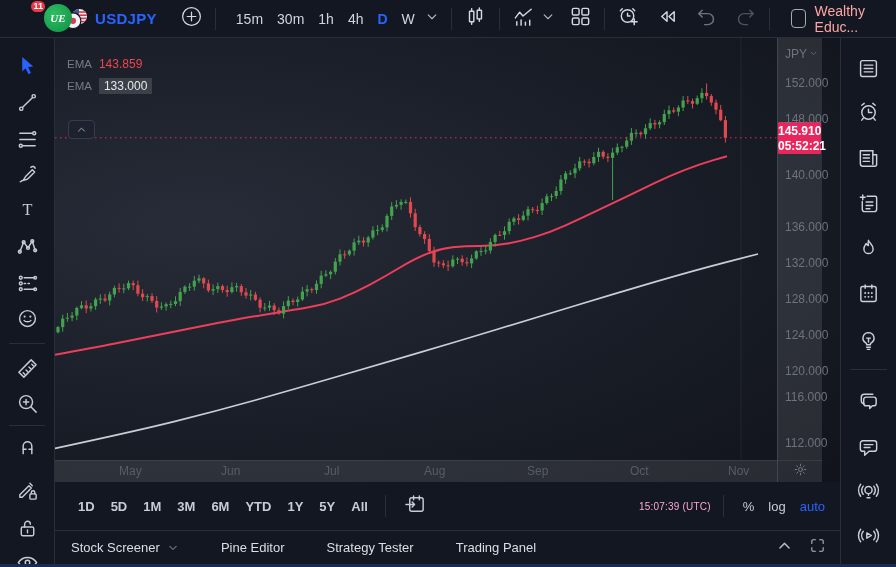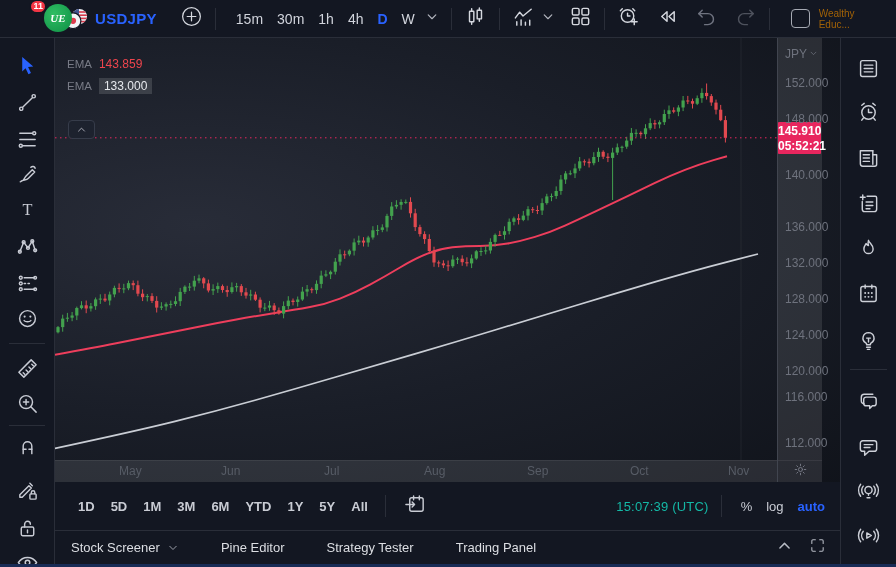--- a/index.html
+++ b/index.html
@@ -24,21 +24,21 @@
   .tb-btn svg{ width:23px; height:23px; }
   .tb-btn.small svg{ width:14px; height:14px; }
   .plus-btn{ margin-left:20px; color:#d5d8df; }
   .sep{ width:1px; height:22px; background:#2a2e39; margin:0 9px; flex:none; }
   .tf-group{ display:flex; align-items:center; margin-left:4px; }
   .tf{ font-size:14px; color:#d1d4dc; padding:3px 7px; border-radius:4px; cursor:pointer; font-weight:500; }
   .tf.active{ color:#2962ff; font-weight:bold; }
   .chev{ color:#b2b5be; }
   .account{ display:flex; align-items:center; gap:9px; margin-left:12px; cursor:pointer; }
   .account-box{ width:19px; height:19px; border:1.6px solid #a6aab3; border-radius:4px; }
-  .account-name{ font-size:10px; color:#a16207; }
+  .account-name{ font-size:14px; color:#fca5a5; }
   .dim{ color:#6f7380; }
   .dimmer{ color:#4e525d; }
   
   .main{ display:flex; height:526px; }
   .left-bar{ width:55px; flex:none; background:#131722; border-right:1px solid #2a2e39; position:relative; overflow:hidden; }
   .right-bar{ width:56px; flex:none; background:#131722; border-left:1px solid #2a2e39; position:relative; overflow:hidden; }
   .side-tool{ position:absolute; left:50%; transform:translateX(-50%); width:30px; height:28px; display:flex;
               align-items:center; justify-content:center; color:#c8cbd4; cursor:pointer; border-radius:4px; }
   .side-tool svg{ width:23px; height:23px; }
   .right-bar .side-tool{ color:#cdd0d8; }
@@ -72,23 +72,23 @@
   .ind-val.chip{ background:rgba(248,249,250,0.14); padding:1px 5px; border-radius:0; }
   .collapse-chip{ position:absolute; top:82px; left:13px; width:27px; height:19px; background:#1d222e;
       border:1px solid #363c4a; border-radius:4px; display:flex; align-items:center; justify-content:center;
       color:#b2b5be; cursor:pointer; z-index:3; }
   .collapse-chip svg{ width:11px; height:11px; }
   
   .range-toolbar{ height:48px; background:#131722; display:flex; align-items:center; padding:0 8px 0 15px; }
   .range-btn{ font-size:13px; font-weight:600; color:#c9ccd4; padding:5px 8px; border-radius:4px; cursor:pointer; }
   .goto-date{ color:#c9ccd4; margin-left:6px; }
   .rt-spacer{ flex:1; }
-  .clock{ font-size:13px; color:#14b8a6; letter-spacing:.2px; cursor:pointer; }
+  .clock{ font-size:10px; color:#f9a8d4; letter-spacing:.2px; cursor:pointer; }
   .scale-btn{ font-size:13px; color:#c9ccd4; padding:4px 7px; cursor:pointer; font-weight:500; }
-  .scale-btn.active{ color:#2962ff; font-weight:700; }
+  .scale-btn.active{ color:#2962ff; font-weight:400; }
   
   .status-bar{ height:34px; background:#131722; border-top:1px solid #2a2e39; display:flex; align-items:center;
                padding:0 10px 0 16px; }
   .panel-item{ display:flex; align-items:center; gap:7px; font-size:13px; color:#dcdee3; font-weight:500;
                margin-right:42px; cursor:pointer; }
   .panel-item svg{ width:12px; height:12px; color:#9a9ea8; }
   .sb-spacer{ flex:1; }
   .sb-icon{ color:#b8bcc5; display:flex; padding:4px; cursor:pointer; }
   .sb-icon svg{ width:17px; height:17px; }
   .bottom-strip{ height:3px; background:#182b55; }

